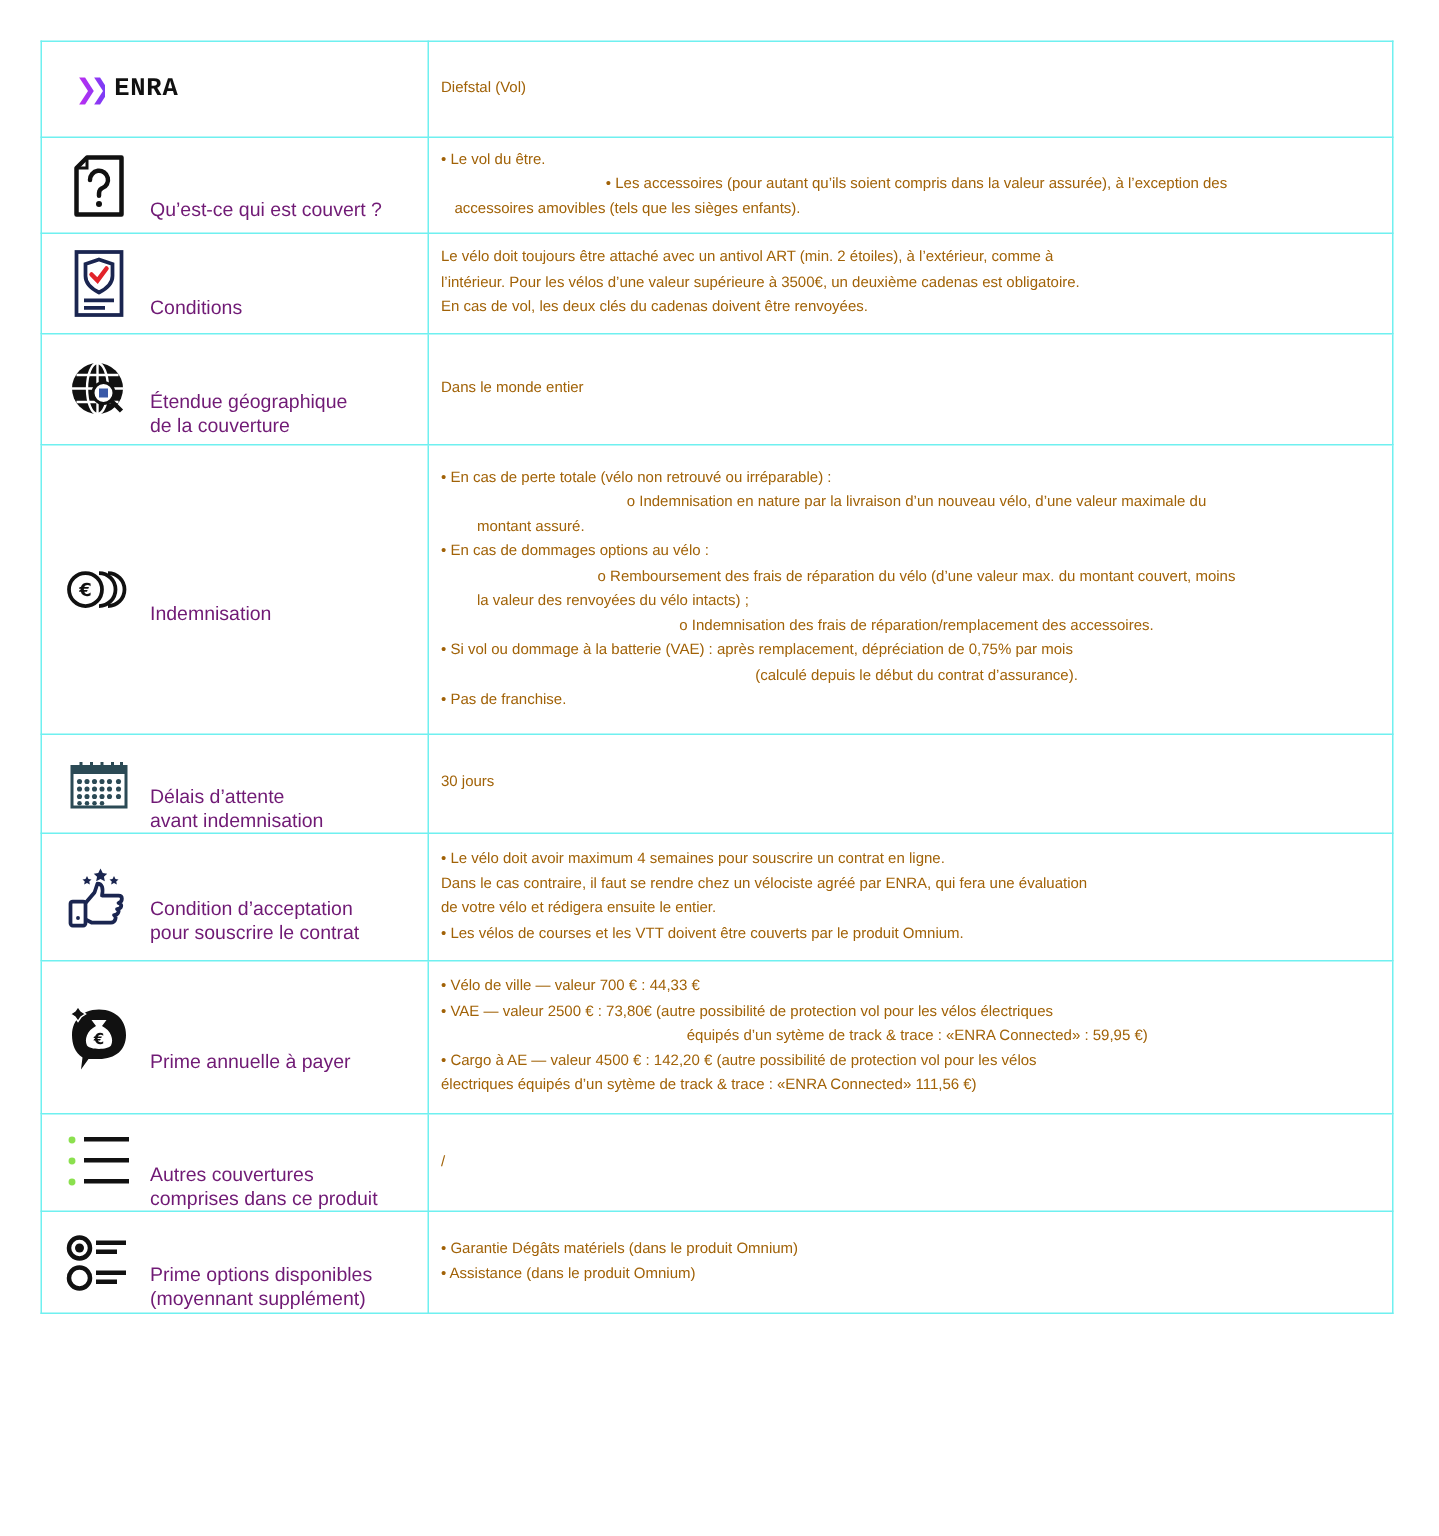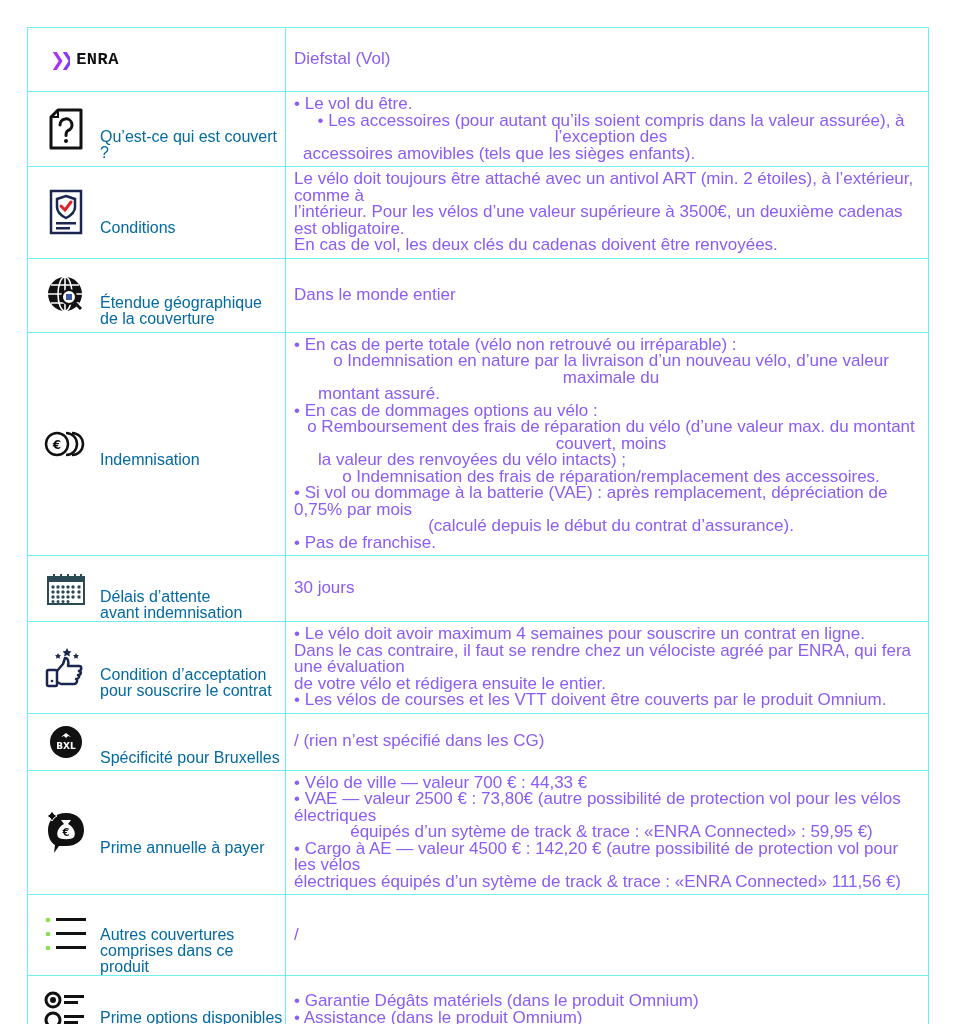--- a/index.html
+++ b/index.html
@@ -4,22 +4,22 @@
 <style>
   html, body { margin: 0; padding: 0; background: #ffffff; }
   body { width: 959px; height: 1024px; position: relative; overflow: hidden;
          font-family: "Liberation Sans", "DejaVu Sans", sans-serif; color: #222; }
   .tbl { position: absolute; left: 27px; top: 27px; width: 902px; border-collapse: collapse; table-layout: fixed; }
   .tbl td { border: 1.5px solid #6ff0f0; vertical-align: middle; padding: 0; }
   .tbl td.lc { width: 257px; }
   .lcell { display: flex; align-items: center; padding-left: 16px; }
   .icon { width: 44px; height: 44px; flex: 0 0 44px; display: flex; align-items: center; justify-content: center; margin-right: 12px; }
   .icon svg { display: block; }
-  .label { font-size: 16px; line-height: 16px; color: #0369a1; margin-top: 32px; }
-  .rcell { padding: 4px 8px 4px 8px; font-size: 17px; line-height: 16.5px; color: #8b5cf6; }
+  .label { font-size: 13px; line-height: 16px; color: #701a75; margin-top: 32px; }
+  .rcell { padding: 4px 8px 4px 8px; font-size: 10px; line-height: 16.5px; color: #a16207; }
   .rcell .line { display: block; }
   .rcell .ind1 { padding-left: 8px; text-align: center; }
   .rcell .ind2 { padding-left: 24px; }
   .logo { display: flex; align-items: center; padding-left: 22px; }
   .logo .chev { color: #b43cf0; font-weight: bold; font-size: 18px; letter-spacing: -5px; margin-right: 6px;
                 background: linear-gradient(90deg,#c52bf0,#7a3cf5); -webkit-background-clip: text; -webkit-text-fill-color: transparent; }
   .logo .brand { font-weight: bold; font-size: 17px; letter-spacing: 0.5px; color: #111; font-family: Liberation Mono, monospace; }
 </style>
 </head>
 <body>
@@ -224,39 +224,20 @@
     <td>
           <div class="rcell">
       <span class="line">• Le vélo doit avoir maximum 4 semaines pour souscrire un contrat en ligne.</span>
       <span class="line">Dans le cas contraire, il faut se rendre chez un vélociste agréé par ENRA, qui fera une évaluation</span>
       <span class="line">de votre vélo et rédigera ensuite le entier.</span>
       <span class="line">• Les vélos de courses et les VTT doivent être couverts par le produit Omnium.</span>
     </div>
         </td>
   </tr>
 
-  <tr style="height:57px">
-    <td class="lc">
-          <div class="lcell">
-      <span class="icon">
-        <svg width="34" height="34" viewBox="0 0 34 34">
-                <circle cx="17" cy="17" r="16" fill="#111"></circle>
-                <path d="M12 12 L17 8 L22 12 L19 11 L17 13 L15 11 Z" fill="#fff"></path>
-                <text x="17" y="24" text-anchor="middle" font-family="DejaVu Sans, sans-serif" font-weight="bold" font-size="9" fill="#fff">BXL</text>
-              </svg>
-      </span>
-      <span class="label">Spécificité pour Bruxelles</span>
-    </div>
-        </td>
-    <td>
-          <div class="rcell">
-      <span class="line">/ (rien n’est spécifié dans les CG)</span>
-    </div>
-        </td>
-  </tr>
 
   <tr style="height:102px">
     <td class="lc">
           <div class="lcell">
       <span class="icon">
         <svg width="42" height="46" viewBox="0 0 42 46">
                 <path d="M21 4 C32 4 39 11 39 21 C39 31 32 37 21 37 H14 L9 44 L10 36 C5 33 3 27 3 21 C3 11 10 4 21 4 Z" fill="#111"></path>
                 <path d="M16 11 H26 L23 15 C29 18 31 24 29 28 C27 31 15 31 13 28 C11 24 13 18 19 15 Z" fill="#fff"></path>
                 <text x="21" y="27" text-anchor="middle" font-family="DejaVu Sans, sans-serif" font-weight="bold" font-size="10" fill="#111">€</text>
                 <path d="M7 2 l2 3 3 2 -3 2 -2 3 -2 -3 -3 -2 3 -2z" fill="#111" stroke="#fff" stroke-width="1"></path>

